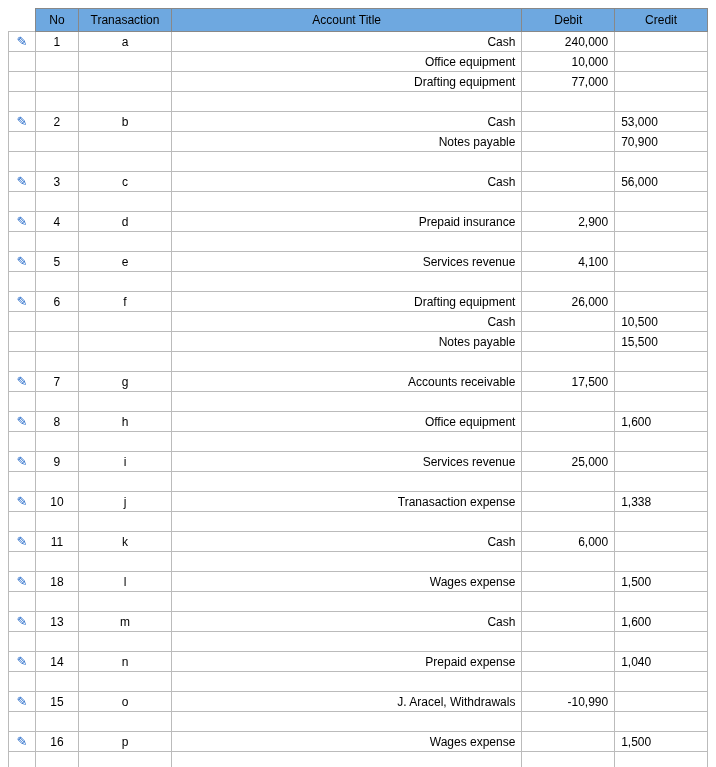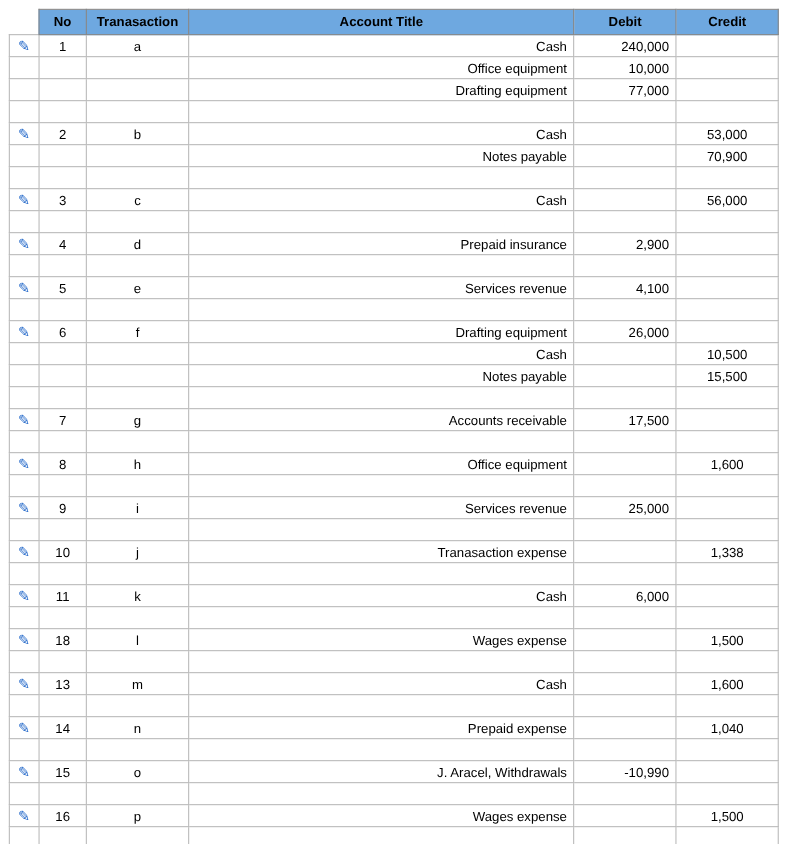--- a/index.html
+++ b/index.html
@@ -12,36 +12,36 @@
     color: #000;
   }
   .table {
     border-collapse: collapse;
     width: 700px;
   }
   .table th {
     background: #6ea8e0;
     border: 1px solid #888;
     padding: 4px 6px;
-    font-weight: bold;
+    font-weight: normal;
     text-align: center;
     height: 22px;
   }
   .table td {
     border: 1px solid #bbb;
     padding: 2px 6px;
     height: 20px;
     vertical-align: middle;
   }
   .col-edit  { width: 26px; text-align: center; }
   .col-no    { width: 42px; text-align: center; }
   .col-trans { width: 90px; text-align: center; }
   .col-title { width: 340px; text-align: right; }
   .col-debit { width: 90px; text-align: right; }
-  .col-credit{ width: 90px; text-align: center; }
+  .col-credit{ width: 90px; text-align: left; }
   .indent1 { padding-left: 28px !important; }
   .pencil {
     display: inline-block;
     font-size: 13px;
     color: #1a62c7;
     cursor: pointer;
   }
   th.col-edit { background: #fff; border: none; }
 </style>
 </head>

